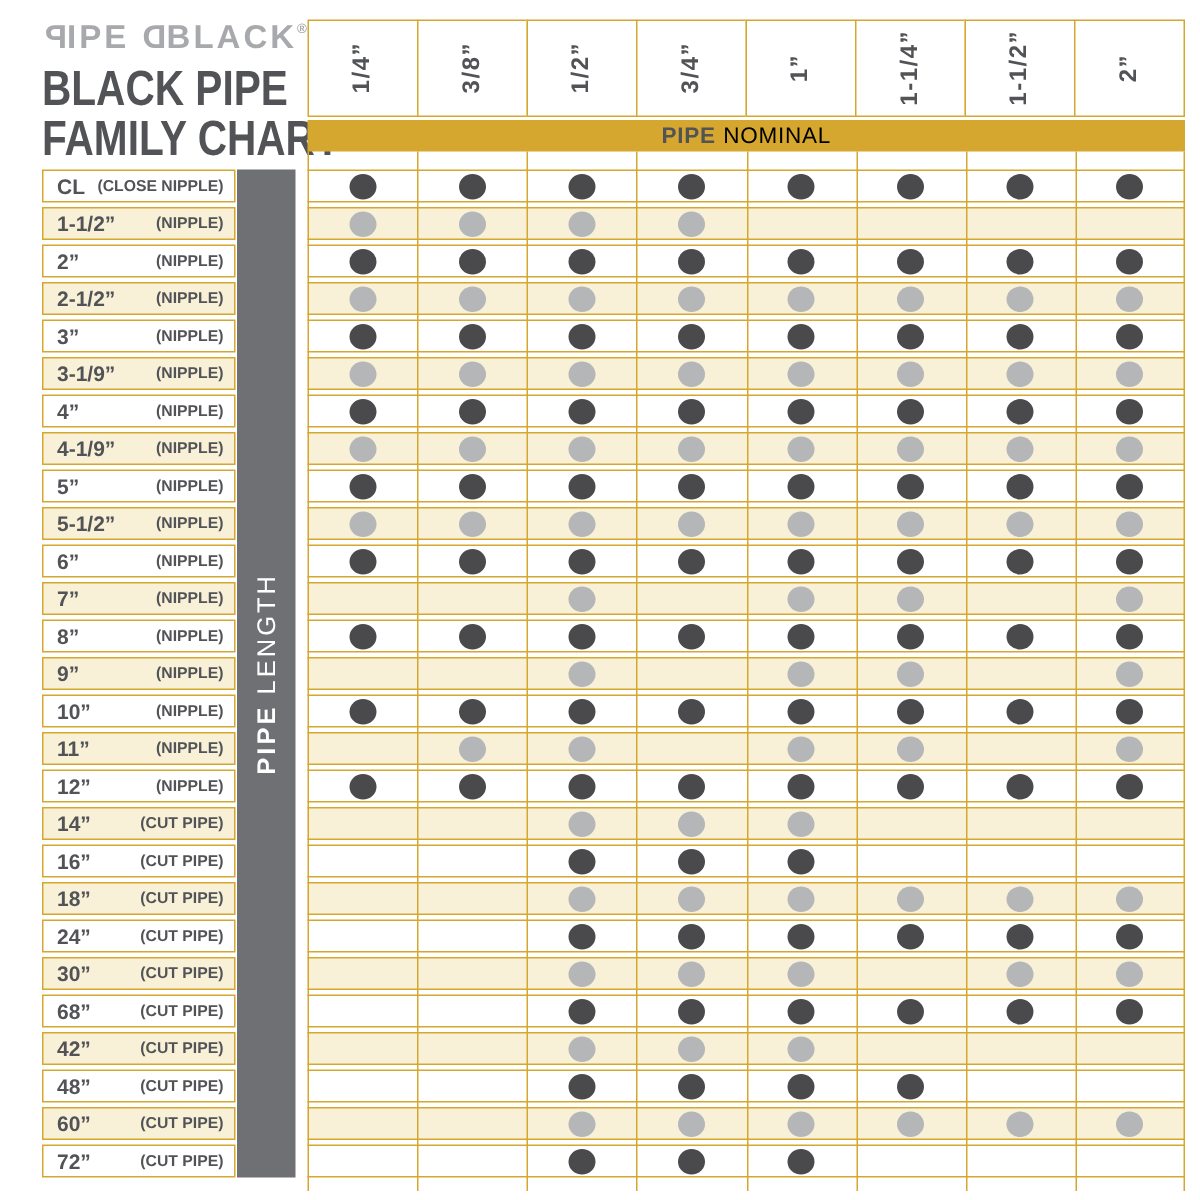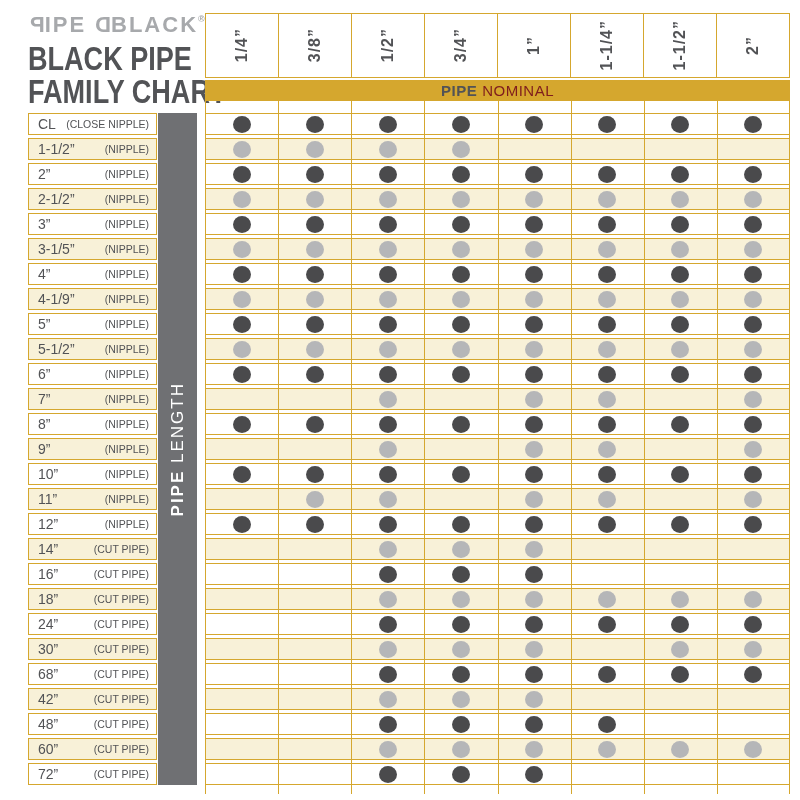--- a/index.html
+++ b/index.html
@@ -23,29 +23,29 @@
   .col-cell{flex:1;background:#fff;border:1px solid var(--gold);margin-left:-1px;
         display:flex;align-items:center;justify-content:center;box-sizing:border-box;}
   .col-cell:first-child{margin-left:0;}
   .col-label{writing-mode:vertical-rl;transform:rotate(180deg);
         font-size:16px;font-weight:bold;color:var(--text_dark);letter-spacing:1px;}
 
   .nominal-bar{position:absolute;left:205px;top:80px;width:585px;height:21px;
         background:var(--gold);display:flex;align-items:center;justify-content:center;
         font-size:15px;letter-spacing:0.5px;}
   .nominal-bar .b{font-weight:bold;color:var(--text_dark);margin-right:5px;}
-  .nominal-bar .r{color:#7f1d1d;}
+  .nominal-bar .r{color:#000000;}
 
   
   .labels{position:absolute;left:28px;top:113px;width:129px;}
   .label-row{height:22px;box-sizing:border-box;border:1px solid var(--gold);
         margin-bottom:3px;display:flex;align-items:center;justify-content:space-between;
         padding:0 7px 0 9px;}
-  .label-size{font-size:14px;font-weight:normal;color:var(--text_dark);white-space:nowrap;}
-  .label-type{font-size:10.5px;color:var(--text_dark);white-space:nowrap;}
+  .label-size{font-size:14px;font-weight:bold;color:var(--text_dark);white-space:nowrap;}
+  .label-type{font-size:10.5px;color:var(--text_dark);white-space:nowrap;font-weight:bold;}
 
   
   .length-strip{position:absolute;left:158px;top:113px;width:39px;height:672px;
         background:var(--strip_gray);display:flex;align-items:center;justify-content:center;}
   .length-label{writing-mode:vertical-rl;transform:rotate(180deg);font-size:17px;
         color:#fff;letter-spacing:2px;white-space:nowrap;}
   .length-label .b{font-weight:bold;}
 
   
   .grid{position:absolute;left:205px;top:113px;width:585px;}
@@ -119,21 +119,21 @@
       </div>
       <div class="label-row row-b">
         <span class="label-size">2-1/2”</span>
         <span class="label-type">(NIPPLE)</span>
       </div>
       <div class="label-row row-a">
         <span class="label-size">3”</span>
         <span class="label-type">(NIPPLE)</span>
       </div>
       <div class="label-row row-b">
-        <span class="label-size">3-1/5”</span>
+        <span class="label-size">3-1/9”</span>
         <span class="label-type">(NIPPLE)</span>
       </div>
       <div class="label-row row-a">
         <span class="label-size">4”</span>
         <span class="label-type">(NIPPLE)</span>
       </div>
       <div class="label-row row-b">
         <span class="label-size">4-1/9”</span>
         <span class="label-type">(NIPPLE)</span>
       </div>

